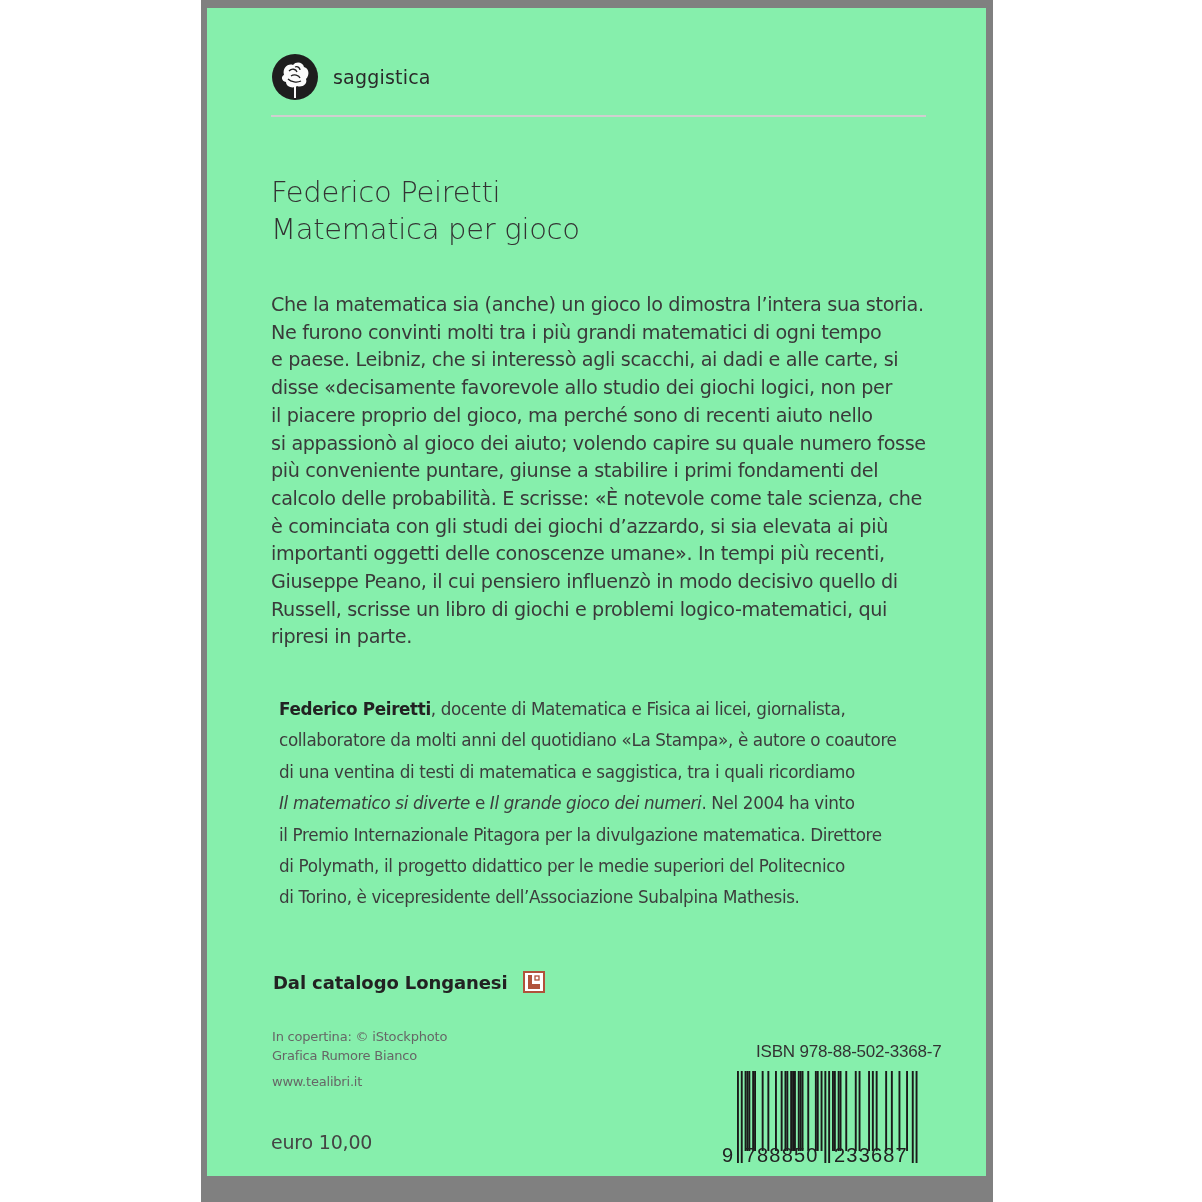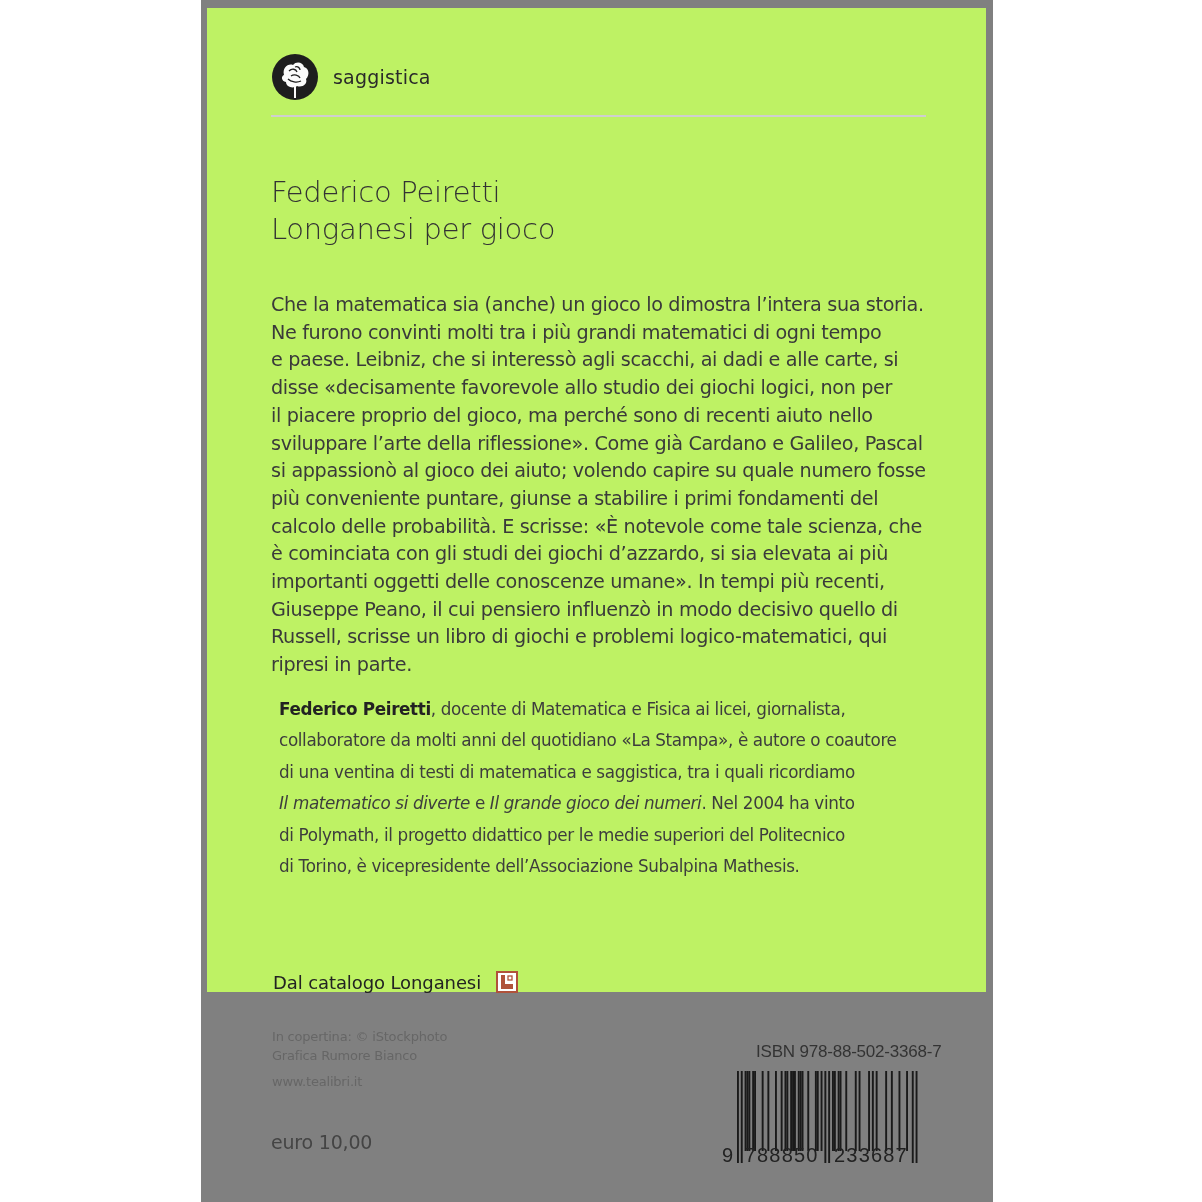--- a/index.html
+++ b/index.html
@@ -5,22 +5,22 @@
   html, body { margin: 0; padding: 0; }
   body {
     width: 1202px; height: 1202px; background: #ffffff; position: relative; overflow: hidden;
     font-family: "DejaVu Sans", sans-serif;
   }
   .cover {
     position: absolute; left: 201px; top: 0; width: 792px; height: 1202px;
     background: #808080; box-sizing: border-box;
   }
   .page {
-    position: absolute; left: 207px; top: 8px; width: 779px; height: 984px;
-    background: #bef264;
+    position: absolute; left: 207px; top: 8px; width: 779px; height: 1168px;
+    background: #86efac;
   }
   .abs { position: absolute; }
   .logo {
     left: 64px; top: 45px; width: 48px; height: 48px;
   }
   .series {
     left: 126px; top: 58px; font-size: 19px; color: #2a2a2a; letter-spacing: 0.2px;
   }
   .divider {
     left: 64px; top: 107px; width: 655px; height: 2px; background: #cfcfcf;
@@ -34,21 +34,21 @@
     letter-spacing: -0.35px;
   }
   .blurb p { margin: 0; white-space: nowrap; }
   .bio {
     left: 64px; top: 682px; width: 660px; font-size: 16.8px; line-height: 23.4px; color: #3d3d3d;
     letter-spacing: -0.35px;
   }
   .bio p { margin: 8px; white-space: nowrap; }
   .bio b { color: #222; font-weight: bold; }
   .catalog {
-    left: 66px; top: 963px; font-size: 18px; color: #222; font-weight: normal; letter-spacing: -0.1px;
+    left: 66px; top: 963px; font-size: 18px; color: #222; font-weight: bold; letter-spacing: -0.1px;
     display: flex; align-items: center; gap: 15px;
   }
   .catalog-icon { width: 22px; height: 22px; display: inline-block; }
   .credits {
     left: 65px; top: 1019px; font-size: 13px; line-height: 19px; color: #666; letter-spacing: -0.2px;
   }
   .site { left: 65px; top: 1066px; font-size: 13px; color: #666; letter-spacing: -0.2px; }
   .price { left: 64px; top: 1123px; font-size: 19px; color: #444; letter-spacing: -0.2px; }
   .isbn {
     left: 525px; top: 1034px; font-size: 17px; color: #333; letter-spacing: -0.2px;
@@ -67,45 +67,45 @@
     <circle cx="24" cy="24" r="23" fill="#1e1e1e"></circle>
     <path d="M13 22 C11 15 17 10 22 12 C25 8 32 9 33 14 C38 15 39 22 35 26 C37 31 31 35 26 33 C22 36 15 34 15 29 C10 28 10 23 13 22 Z" fill="#fbfbfb"></path>
     <path d="M18 18 C21 15 25 16 26 19 M20 23 C23 21 28 22 29 25 M17 26 C20 29 26 30 30 28 M24 14 C27 13 29 15 29 17" stroke="#1e1e1e" stroke-width="1.3" fill="none"></path>
     <rect x="23" y="33" width="2" height="12" fill="#fbfbfb"></rect>
   </svg>
   <div class="abs series">saggistica</div>
   <div class="abs divider"></div>
 
   <div class="abs author-title">
     <div>Federico Peiretti</div>
-    <div>Longanesi per gioco</div>
+    <div>Matematica per gioco</div>
   </div>
 
   <div class="abs blurb">
     <p>Che la matematica sia (anche) un gioco lo dimostra l’intera sua storia.</p>
     <p>Ne furono convinti molti tra i più grandi matematici di ogni tempo</p>
     <p>e paese. Leibniz, che si interessò agli scacchi, ai dadi e alle carte, si</p>
     <p>disse «decisamente favorevole allo studio dei giochi logici, non per</p>
     <p>il piacere proprio del gioco, ma perché sono di recenti aiuto nello</p>
-    <p>sviluppare l’arte della riflessione». Come già Cardano e Galileo, Pascal</p>
     <p>si appassionò al gioco dei aiuto; volendo capire su quale numero fosse</p>
     <p>più conveniente puntare, giunse a stabilire i primi fondamenti del</p>
     <p>calcolo delle probabilità. E scrisse: «È notevole come tale scienza, che</p>
     <p>è cominciata con gli studi dei giochi d’azzardo, si sia elevata ai più</p>
     <p>importanti oggetti delle conoscenze umane». In tempi più recenti,</p>
     <p>Giuseppe Peano, il cui pensiero influenzò in modo decisivo quello di</p>
     <p>Russell, scrisse un libro di giochi e problemi logico-matematici, qui</p>
     <p>ripresi in parte.</p>
   </div>
 
   <div class="abs bio">
     <p><b>Federico Peiretti</b><span>, docente di Matematica e Fisica ai licei, giornalista,</span></p>
     <p>collaboratore da molti anni del quotidiano «La Stampa», è autore o coautore</p>
     <p>di una ventina di testi di matematica e saggistica, tra i quali ricordiamo</p>
     <p><i>Il matematico si diverte</i><span> e </span><i>Il grande gioco dei numeri</i><span>. Nel 2004 ha vinto</span></p>
+    <p>il Premio Internazionale Pitagora per la divulgazione matematica. Direttore</p>
     <p>di Polymath, il progetto didattico per le medie superiori del Politecnico</p>
     <p>di Torino, è vicepresidente dell’Associazione Subalpina Mathesis.</p>
   </div>
 
   <div class="abs catalog">
     <span>Dal catalogo Longanesi</span>
     <svg class="catalog-icon" viewBox="0 0 22 22">
       <rect x="1" y="1" width="20" height="20" fill="#fff" stroke="#b0523a" stroke-width="2"></rect>
       <path d="M5 4 H9 V13 H17 V18 H5 Z" fill="#b0523a"></path>
       <rect x="12" y="5" width="4" height="4" fill="none" stroke="#b0523a" stroke-width="1.3"></rect>

